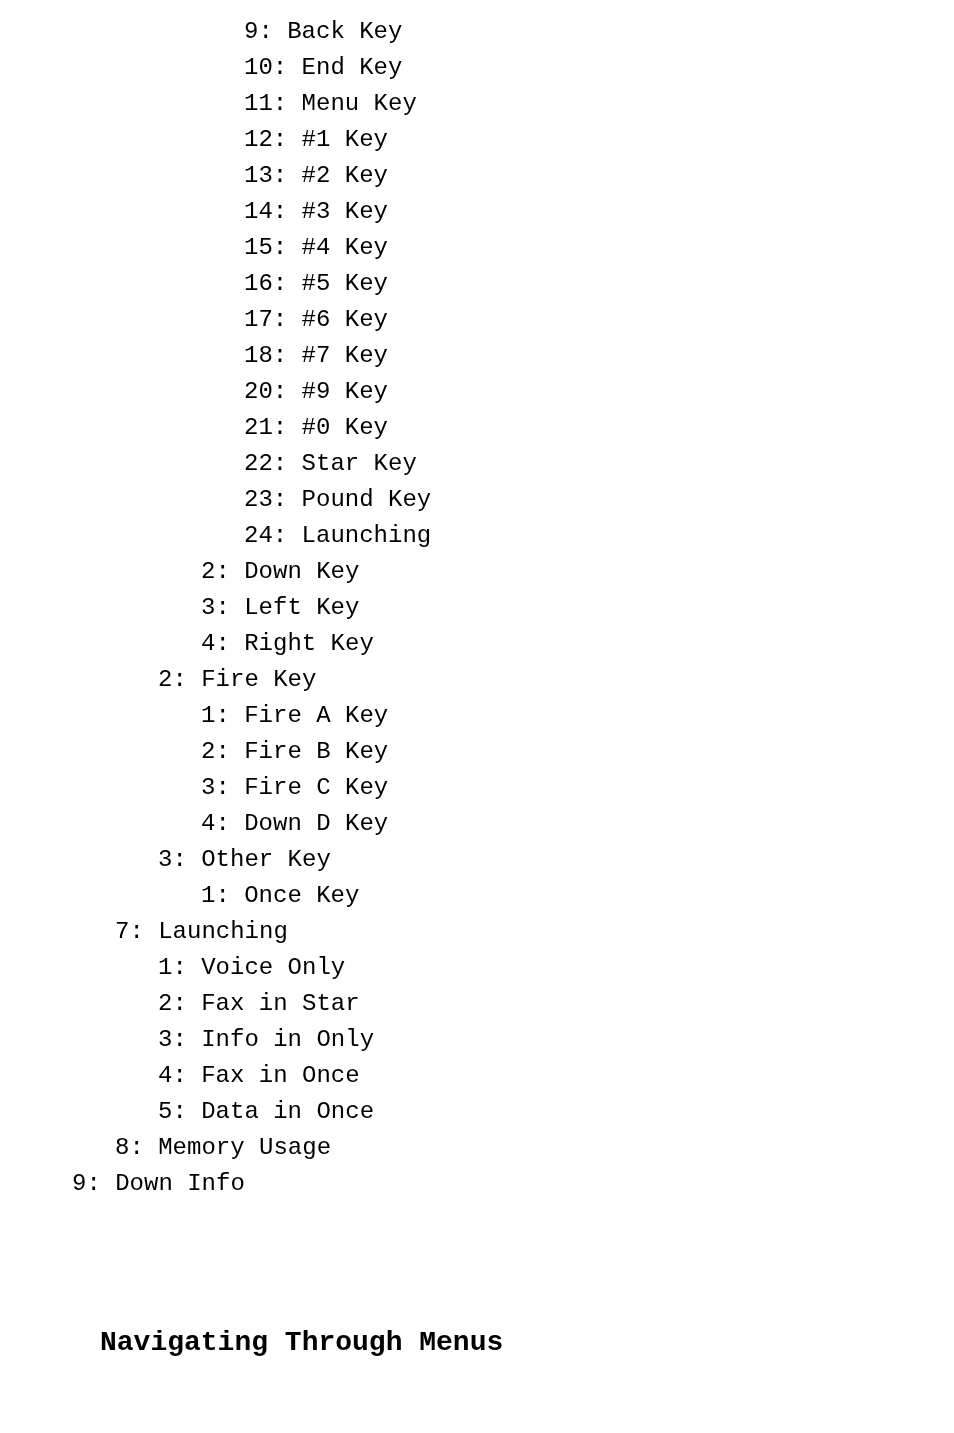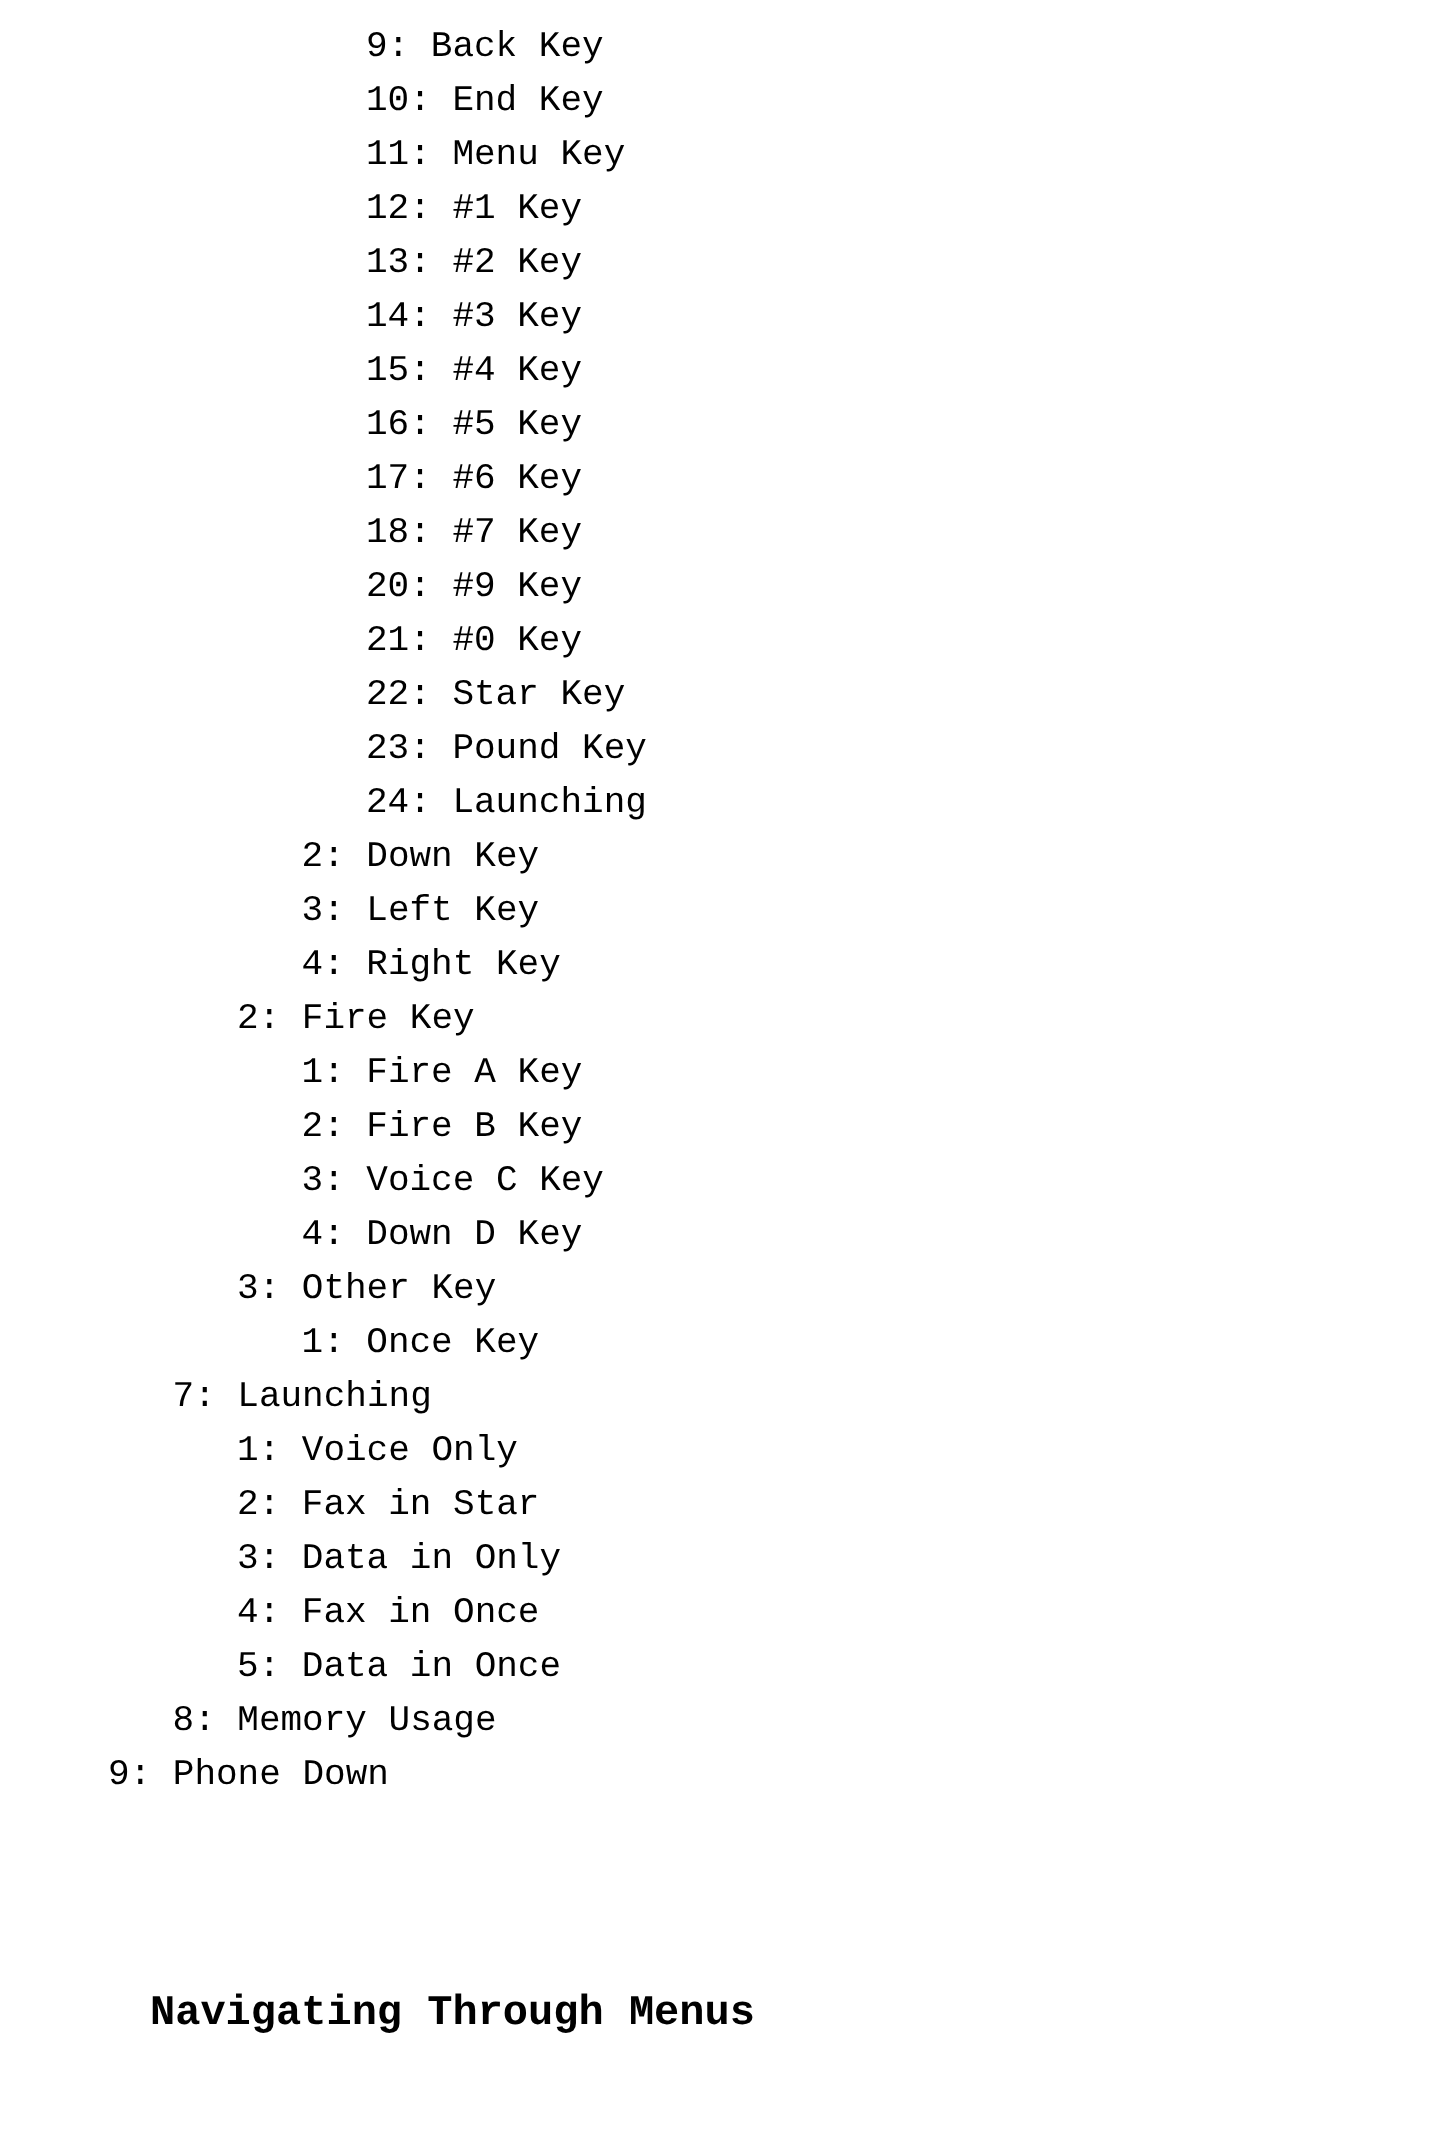--- a/index.html
+++ b/index.html
@@ -48,27 +48,27 @@
     <div class="indent-4">21: #0 Key</div>
     <div class="indent-4">22: Star Key</div>
     <div class="indent-4">23: Pound Key</div>
     <div class="indent-4">24: Launching</div>
     <div class="indent-3">2: Down Key</div>
     <div class="indent-3">3: Left Key</div>
     <div class="indent-3">4: Right Key</div>
     <div class="indent-2">2: Fire Key</div>
     <div class="indent-3">1: Fire A Key</div>
     <div class="indent-3">2: Fire B Key</div>
-    <div class="indent-3">3: Voice C Key</div>
+    <div class="indent-3">3: Fire C Key</div>
     <div class="indent-3">4: Down D Key</div>
     <div class="indent-2">3: Other Key</div>
     <div class="indent-3">1: Once Key</div>
     <div class="indent-1">7: Launching</div>
     <div class="indent-2">1: Voice Only</div>
     <div class="indent-2">2: Fax in Star</div>
-    <div class="indent-2">3: Data in Only</div>
+    <div class="indent-2">3: Info in Only</div>
     <div class="indent-2">4: Fax in Once</div>
     <div class="indent-2">5: Data in Once</div>
     <div class="indent-1">8: Memory Usage</div>
-    <div class="indent-0">9: Phone Down</div>
+    <div class="indent-0">9: Down Info</div>
   </div>
 
 <div class="section-heading">Navigating Through Menus</div>
 
 </body></html>

